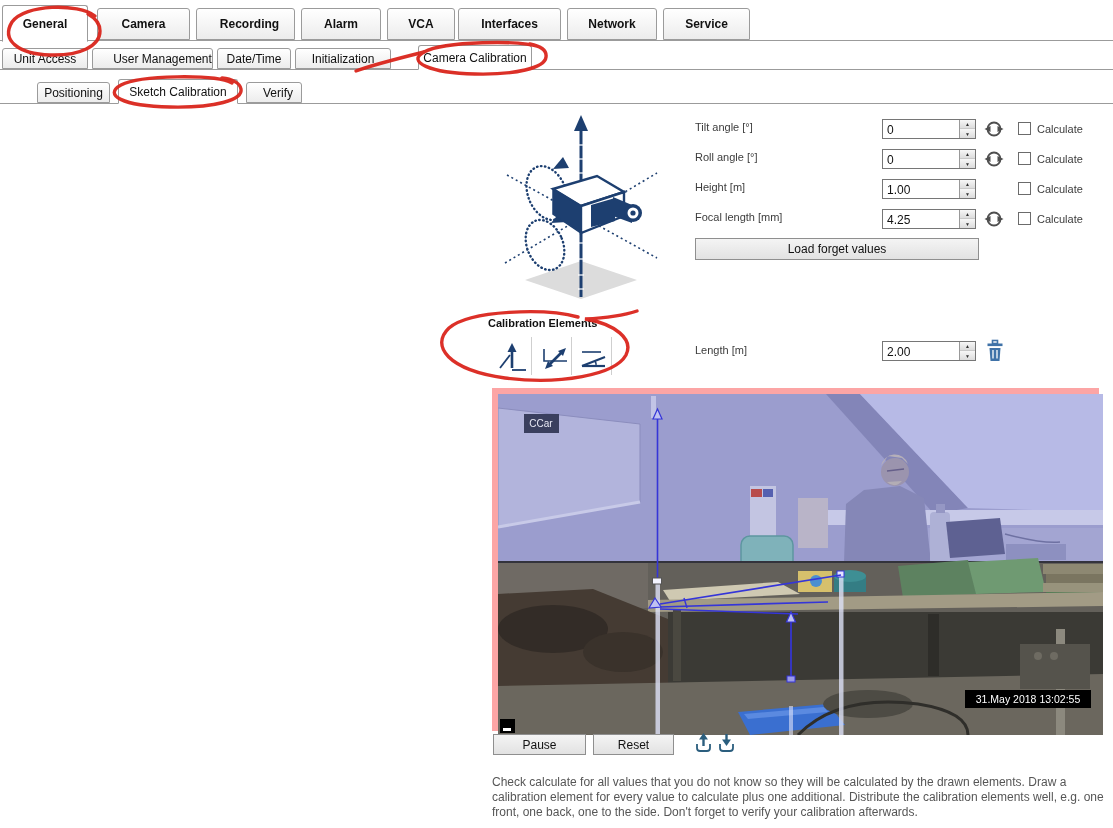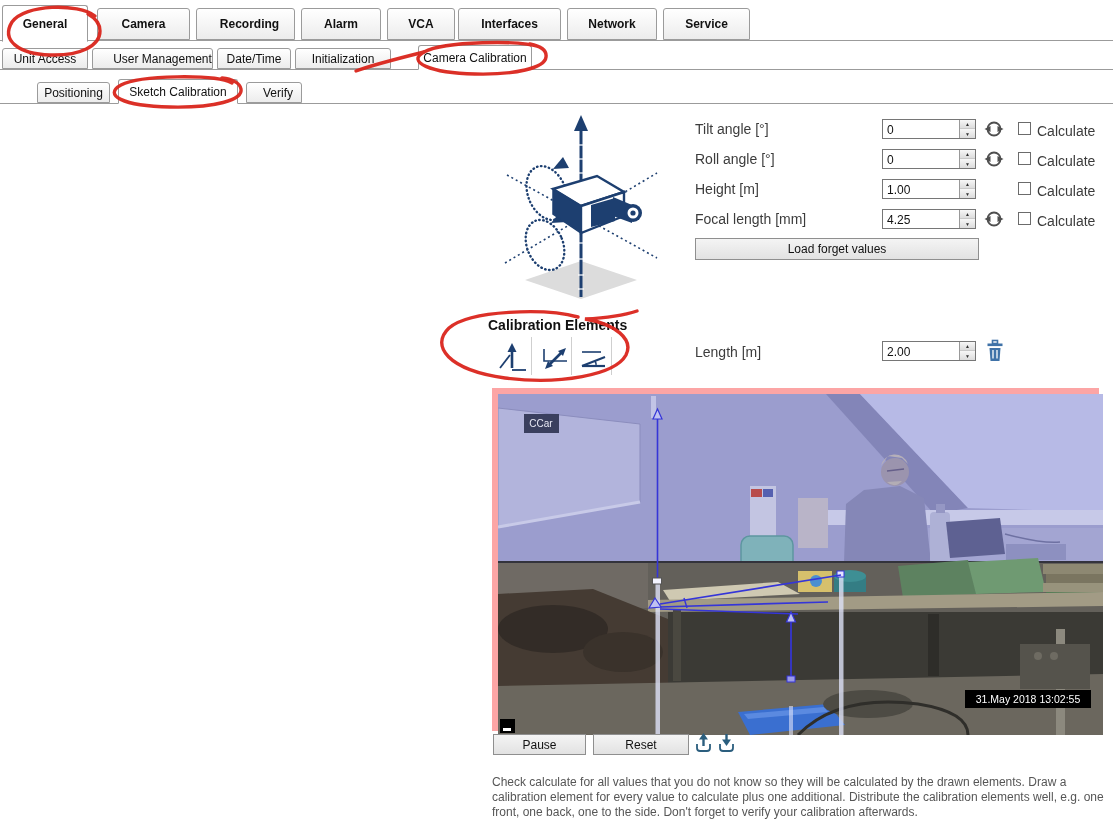--- a/index.html
+++ b/index.html
@@ -8,21 +8,21 @@
 
   
   .tab { position:absolute; display:flex; align-items:center; justify-content:center;
          background:linear-gradient(#ffffff,#ececec); border:1px solid #9b9b9b;
          border-radius:3px 3px 0 0; font-size:12px; color:#111; cursor:default; z-index:2; }
   .tab.sel { background:#fff; border-bottom:1px solid #ffffff; z-index:4; }
   .row1 .tab { font-weight:bold; }
   .strip-line { position:absolute; left:0; width:1113px; height:1px; background:#9b9b9b; z-index:1; }
 
   
-  .flabel { position:absolute; font-size:14px; color:#3c3c3c; white-space:nowrap; }
+  .flabel { position:absolute; font-size:11px; color:#3c3c3c; white-space:nowrap; }
   .numbox { position:absolute; width:94px; height:20px; border:1px solid #767676; background:#fff; }
   .numbox input { position:absolute; left:0; top:0; width:76px; height:18px; border:none; outline:none;
                   font-family:"Liberation Sans",sans-serif; font-size:12px; padding:1px 0 0 4px; color:#111; }
   .spin { position:absolute; right:0; top:0; width:16px; height:18px; border-left:1px solid #999; }
   .spin div { height:9px; background:linear-gradient(#f7f7f7,#dcdcdc); border-bottom:1px solid #c8c8c8;
               display:flex; align-items:center; justify-content:center; font-size:5px; color:#333; }
   .spin div:last-child { border-bottom:none; }
   .chk { position:absolute; width:13px; height:13px; border:1px solid #6b6b6b; background:#fff; }
   .btn { position:absolute; display:flex; align-items:center; justify-content:center;
          background:linear-gradient(#f4f4f4,#e2e2e2); border:1px solid #8f8f8f;
@@ -329,21 +329,21 @@
     <polygon points="293,218 288.5,228 297.5,228" fill="#c0c2f2" stroke="#3535d8" stroke-width="1.2"></polygon>
     <rect x="289" y="282" width="8" height="6" fill="#9a9ae8" stroke="#3535d8" stroke-width="1"></rect>
     <rect x="291" y="312" width="4" height="29" fill="#dfe2f8" opacity="0.6"></rect>
   </g>
 </svg>
 </div>
 
 <div class="btn" style="left:493px;top:734px;width:93px;height:21px;">
     <span>Pause</span>
   </div>
-<div class="btn" style="left:593px;top:734px;width:96px;height:21px;">
+<div class="btn" style="left:593px;top:734px;width:81px;height:21px;">
     <span>Reset</span>
   </div>
 <svg class="abs" style="left:694px;top:732px;" width="19" height="22" viewBox="0 0 19 22">
   <path d="M3,12 v4 a3,3 0 0 0 3,3 h7 a3,3 0 0 0 3,-3 v-4" fill="none" stroke="#2b5e7e" stroke-width="1.8"></path>
   <line x1="9.5" y1="5" x2="9.5" y2="14" stroke="#2b5e7e" stroke-width="2.4"></line>
   <polygon points="9.5,1 5,7.5 14,7.5" fill="#2b5e7e"></polygon>
 </svg>
 <svg class="abs" style="left:717px;top:732px;" width="19" height="22" viewBox="0 0 19 22">
   <path d="M3,12 v4 a3,3 0 0 0 3,3 h7 a3,3 0 0 0 3,-3 v-4" fill="none" stroke="#2b5e7e" stroke-width="1.8"></path>
   <line x1="9.5" y1="2" x2="9.5" y2="10" stroke="#2b5e7e" stroke-width="2.4"></line>

